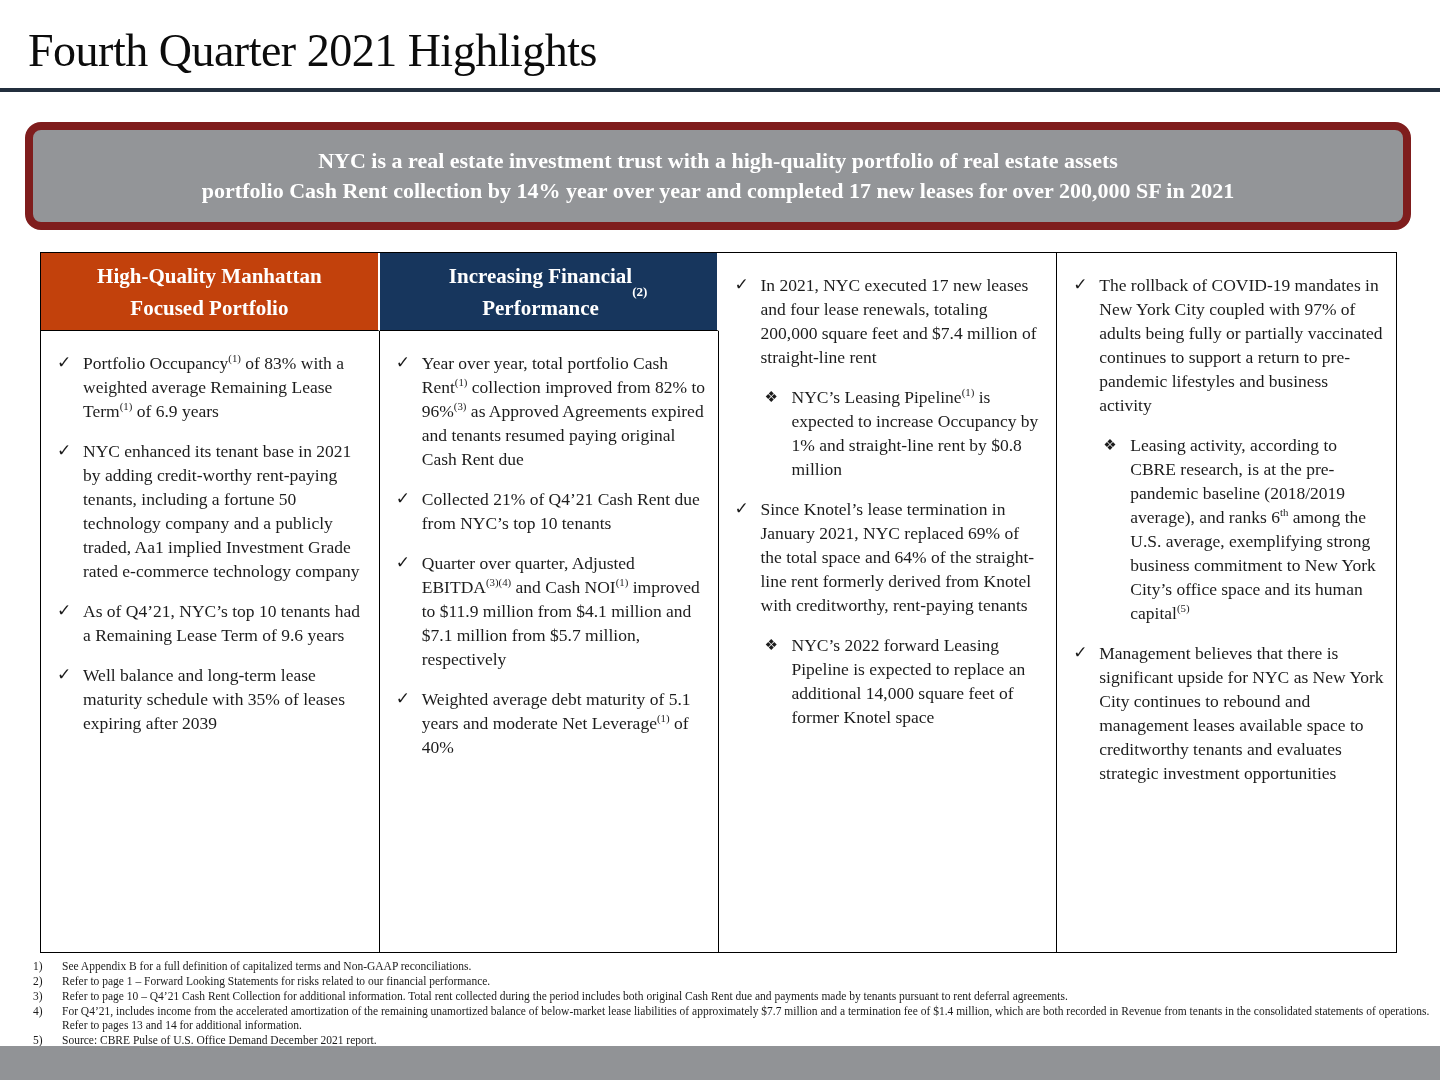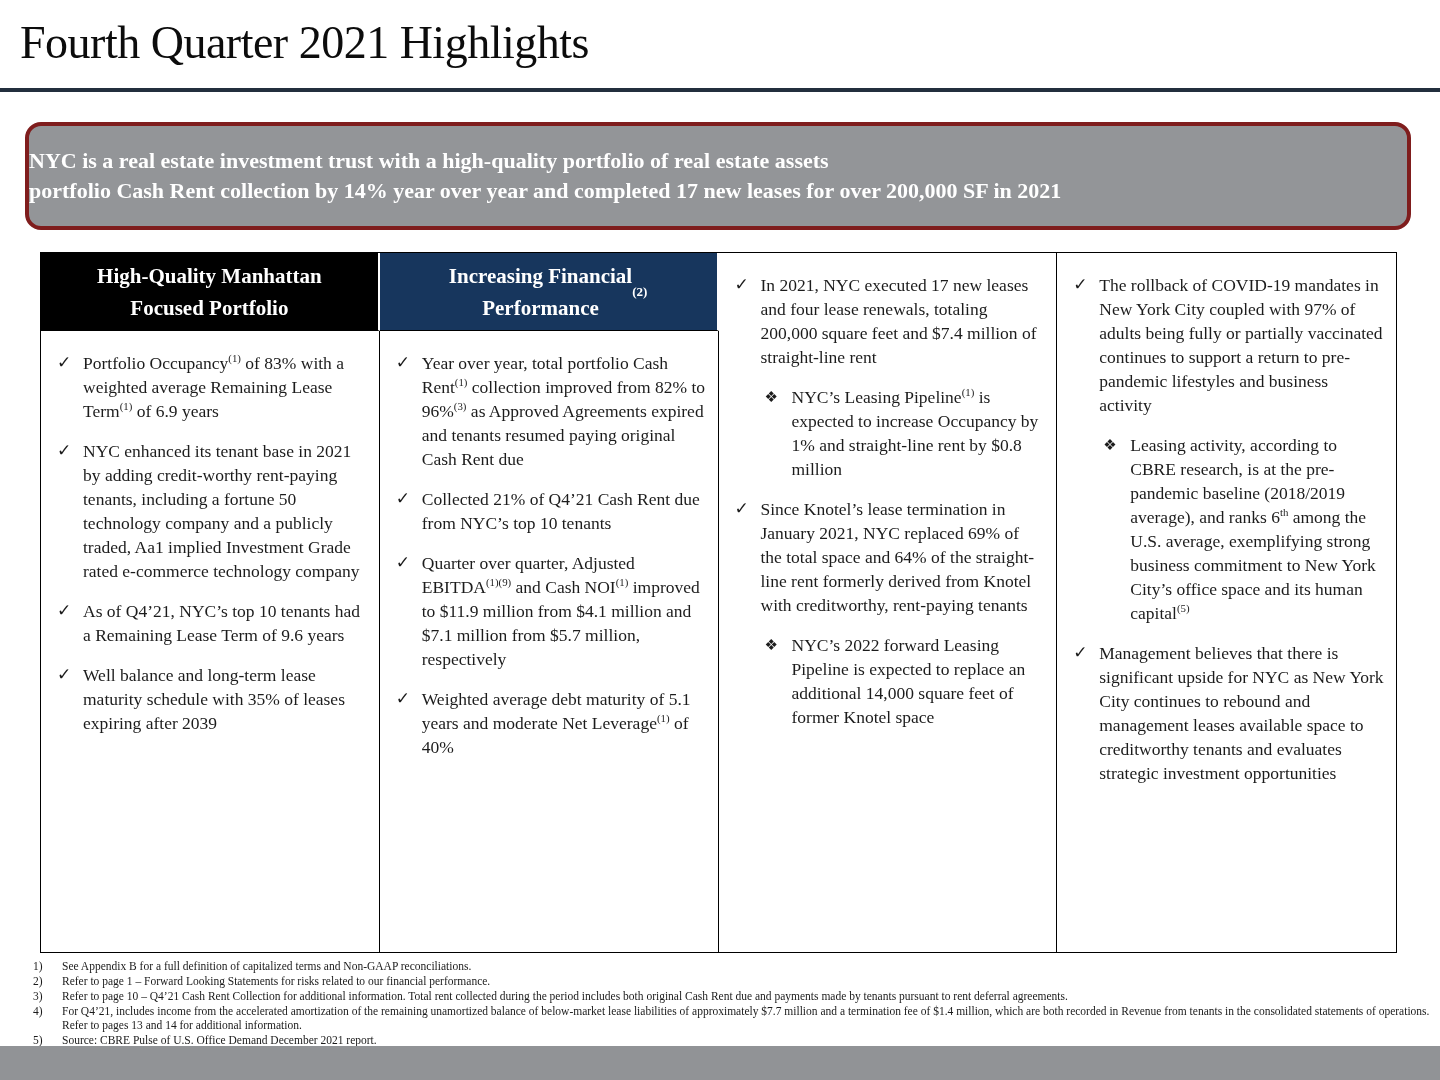--- a/index.html
+++ b/index.html
@@ -2,29 +2,29 @@
 <html><head>
 <meta charset="utf-8">
 <style>
   html,body { margin:0; padding:0; }
   body {
     width:1440px; height:1080px; position:relative; overflow:hidden;
     background:#ffffff;
     font-family:"Liberation Serif","DejaVu Serif",serif;
   }
   .page-title {
-    position:absolute; left:16px; top:12px; margin:4px;
+    position:absolute; left:16px; top:12px; margin:12px;
     font-size:46px; font-weight:500; color:#0c0c0c; letter-spacing:-0.5px;
     font-family:"Liberation Serif","DejaVu Serif",serif;
   }
   .title-rule { position:absolute; left:0; top:88px; width:1440px; height:4px; background:#232F3E; }
   .banner {
     position:absolute; left:25px; top:122px; width:1386px; height:108px;
-    background:#939598; border:4px solid #7f1d1d; border-radius:16px;
-    display:flex; flex-direction:column; justify-content:center; align-items:flex-start;
+    background:#939598; border:8px solid #7f1d1d; border-radius:16px;
+    display:flex; flex-direction:column; justify-content:center; align-items:center;
     box-sizing:border-box;
   }
   .banner-line {
     color:#ffffff; font-weight:bold; font-size:22px; line-height:30px;
     text-align:center; white-space:nowrap;
   }
   .hl-table {
     position:absolute; left:40px; top:252px; width:1357px; height:701px;
     border:1px solid #000; box-sizing:border-box;
     display:flex; flex-direction:row; background:#ffffff;
@@ -60,21 +60,21 @@
 <h1 class="page-title">Fourth Quarter 2021 Highlights</h1>
 <div class="title-rule" style="background: rgb(35, 47, 62);"></div>
 
 <div class="banner" style="background: rgb(147, 149, 152);">
   <div class="banner-line">NYC is a real estate investment trust with a high-quality portfolio of real estate assets</div>
   <div class="banner-line">portfolio Cash Rent collection by 14% year over year and completed 17 new leases for over 200,000 SF in 2021</div>
 </div>
 
 <div class="hl-table" id="columns">
     <div class="col">
-      <div class="col-header" style="background: #000000;">High-Quality Manhattan<br>Focused Portfolio</div>
+      <div class="col-header" style="background: #c2410c;">High-Quality Manhattan<br>Focused Portfolio</div>
       <div class="col-body">
         <div class="bullet lvl1">
           <span class="mark">✓</span>
           <span class="btext">Portfolio Occupancy<sup>(1)</sup> of 83% with a weighted average Remaining Lease Term<sup>(1)</sup> of 6.9 years</span>
         </div>
         <div class="bullet lvl1">
           <span class="mark">✓</span>
           <span class="btext">NYC enhanced its tenant base in 2021 by adding credit-worthy rent-paying tenants, including a fortune 50 technology company and a publicly traded, Aa1 implied Investment Grade rated e-commerce technology company</span>
         </div>
         <div class="bullet lvl1">
@@ -93,21 +93,21 @@
         <div class="bullet lvl1">
           <span class="mark">✓</span>
           <span class="btext">Year over year, total portfolio Cash Rent<sup>(1)</sup> collection improved from 82% to 96%<sup>(3)</sup> as Approved Agreements expired and tenants resumed paying original Cash Rent due</span>
         </div>
         <div class="bullet lvl1">
           <span class="mark">✓</span>
           <span class="btext">Collected 21% of Q4’21 Cash Rent due from NYC’s top 10 tenants</span>
         </div>
         <div class="bullet lvl1">
           <span class="mark">✓</span>
-          <span class="btext">Quarter over quarter, Adjusted EBITDA<sup>(1)(9)</sup> and Cash NOI<sup>(1)</sup> improved to $11.9 million from $4.1 million and $7.1 million from $5.7 million, respectively</span>
+          <span class="btext">Quarter over quarter, Adjusted EBITDA<sup>(3)(4)</sup> and Cash NOI<sup>(1)</sup> improved to $11.9 million from $4.1 million and $7.1 million from $5.7 million, respectively</span>
         </div>
         <div class="bullet lvl1">
           <span class="mark">✓</span>
           <span class="btext">Weighted average debt maturity of 5.1 years and moderate Net Leverage<sup>(1)</sup> of 40%</span>
         </div>
       </div>
     </div>
     <div class="col">
       <div class="col-body">
         <div class="bullet lvl1">

